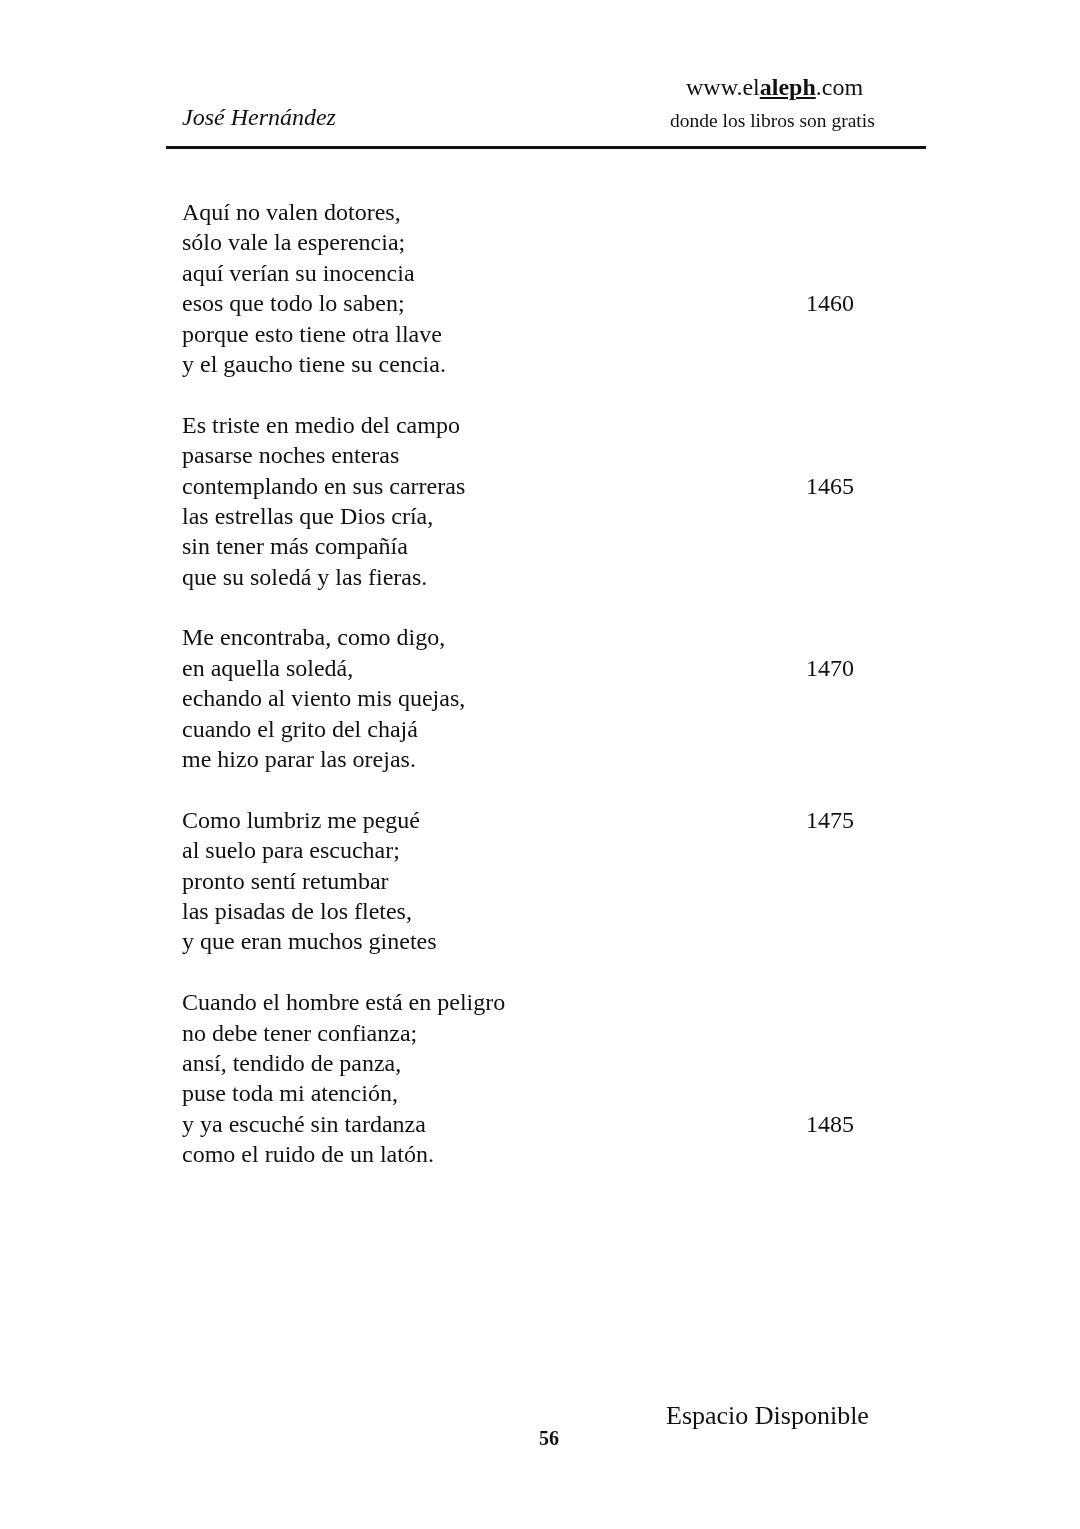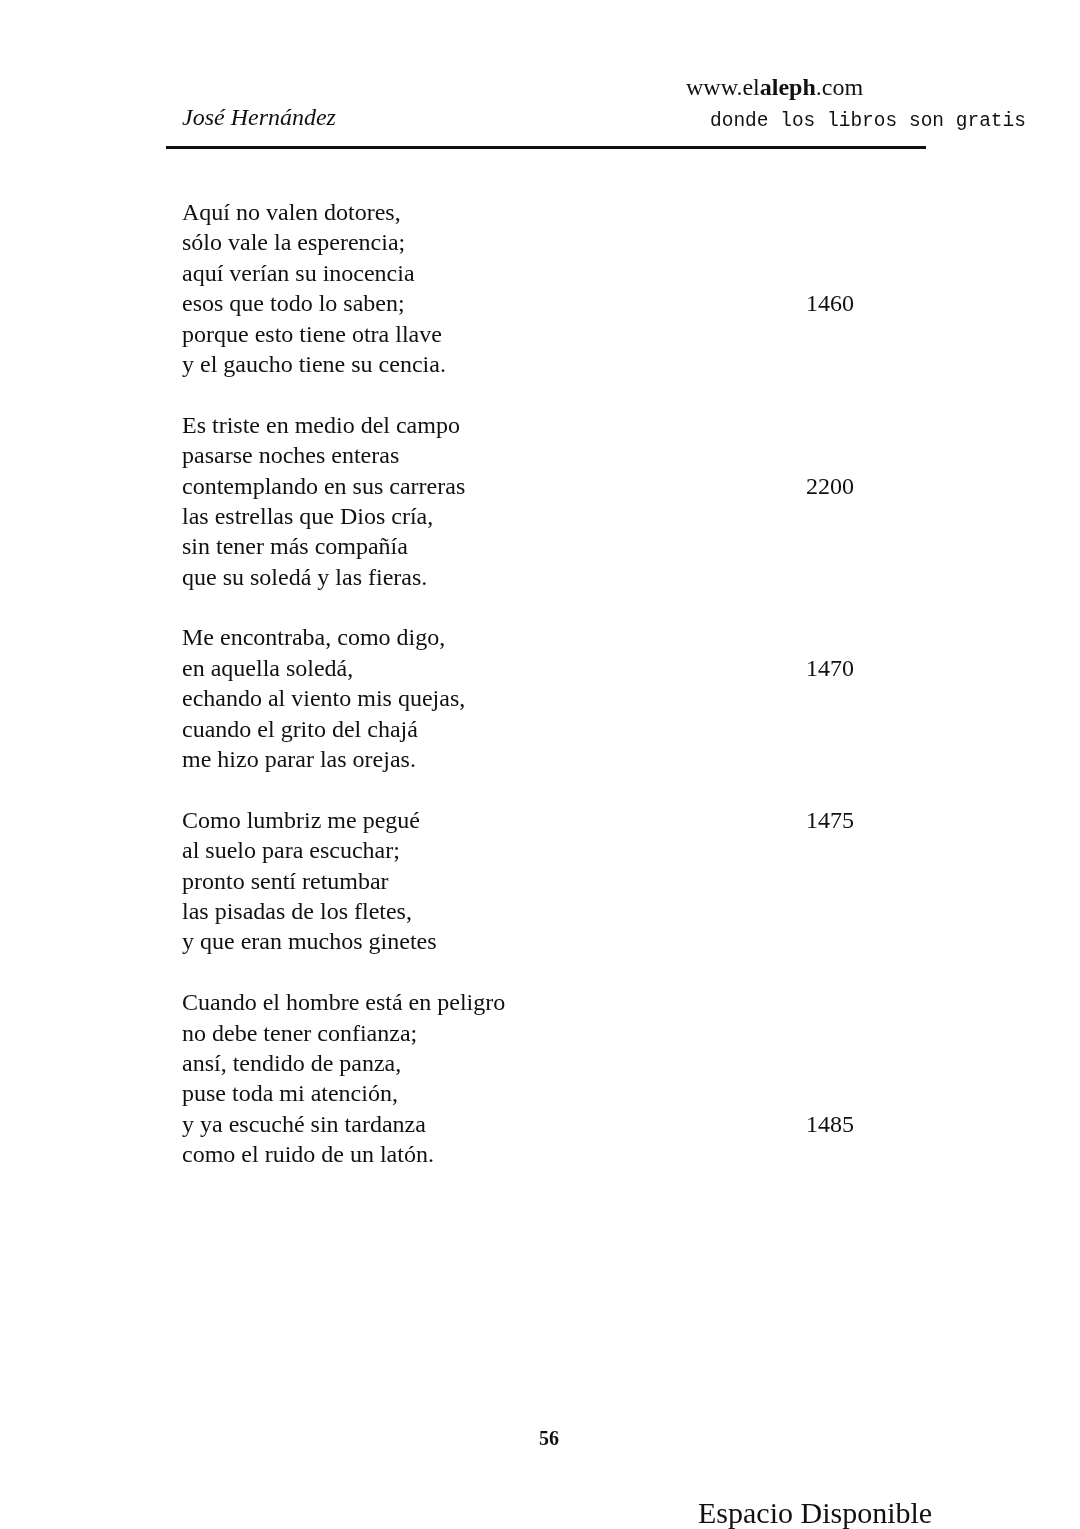--- a/index.html
+++ b/index.html
@@ -1,28 +1,28 @@
 <!DOCTYPE html>
 <html><head>
 <meta charset="utf-8">
 <style>
   html, body { margin: 0; padding: 0; background: #ffffff; }
   body { width: 1080px; height: 1529px; position: relative; overflow: hidden;
          font-family: "Liberation Serif", "DejaVu Serif", serif; color: #111; }
   .header-author { position: absolute; left: 182px; top: 104px; font-size: 24px; font-style: italic; }
   .header-site { position: absolute; left: 686px; top: 74px; font-size: 24px; }
-  .header-site b { font-weight: bold; }
-  .header-tagline { position: absolute; left: 710px; top: 110px; font-size: 19.5px; font-family: Liberation Mono, monospace; }
+  .header-site b { font-weight: bold; text-decoration: underline; }
+  .header-tagline { position: absolute; left: 670px; top: 110px; font-size: 19.5px; }
   .header-rule { position: absolute; left: 166px; top: 146px; width: 760px; height: 3px; background: #111; }
   .poem { position: absolute; left: 182px; top: 197px; width: 700px; }
   .stanza { margin: 0 0 30.4px 0; }
   .line { position: relative; height: 30.4px; line-height: 30.4px; font-size: 24px; white-space: nowrap; }
   .line-number { position: absolute; left: 624px; top: 0; font-size: 24px; text-align: right; }
   .page-number { position: absolute; left: 539px; top: 1427px; font-size: 20px; font-weight: bold; }
-  .footer-note { position: absolute; left: 666px; top: 1496px; font-size: 30px; margin-left: 32px; }
+  .footer-note { position: absolute; left: 666px; top: 1401px; font-size: 26px; }
 </style>
 </head>
 <body>
 
 <div class="header-author">José Hernández</div>
 <div class="header-site"><span>www.el</span><b>aleph</b><span>.com</span></div>
 <div class="header-tagline">donde los libros son gratis</div>
 <div class="header-rule"></div>
 
 <div class="poem" id="poem">
@@ -30,21 +30,21 @@
       <div class="line"><span>Aquí no valen dotores,</span></div>
       <div class="line"><span>sólo vale la esperencia;</span></div>
       <div class="line"><span>aquí verían su inocencia</span></div>
       <div class="line"><span>esos que todo lo saben;</span><span class="line-number">1460</span></div>
       <div class="line"><span>porque esto tiene otra llave</span></div>
       <div class="line"><span>y el gaucho tiene su cencia.</span></div>
     </div>
     <div class="stanza">
       <div class="line"><span>Es triste en medio del campo</span></div>
       <div class="line"><span>pasarse noches enteras</span></div>
-      <div class="line"><span>contemplando en sus carreras</span><span class="line-number">2200</span></div>
+      <div class="line"><span>contemplando en sus carreras</span><span class="line-number">1465</span></div>
       <div class="line"><span>las estrellas que Dios cría,</span></div>
       <div class="line"><span>sin tener más compañía</span></div>
       <div class="line"><span>que su soledá y las fieras.</span></div>
     </div>
     <div class="stanza">
       <div class="line"><span>Me encontraba, como digo,</span></div>
       <div class="line"><span>en aquella soledá,</span><span class="line-number">1470</span></div>
       <div class="line"><span>echando al viento mis quejas,</span></div>
       <div class="line"><span>cuando el grito del chajá</span></div>
       <div class="line"><span>me hizo parar las orejas.</span></div>

